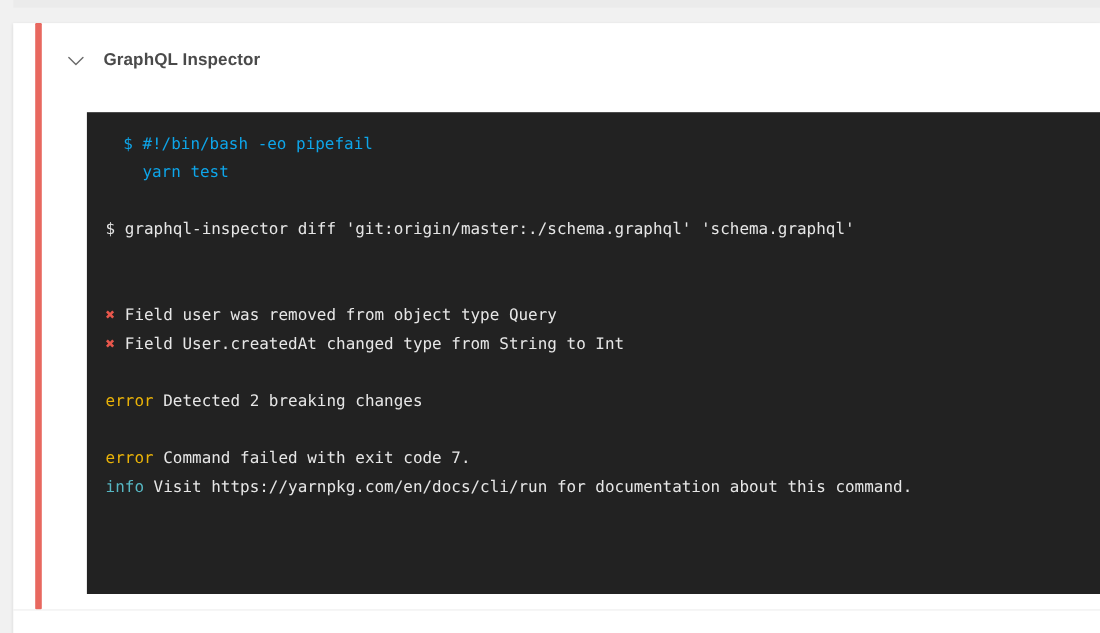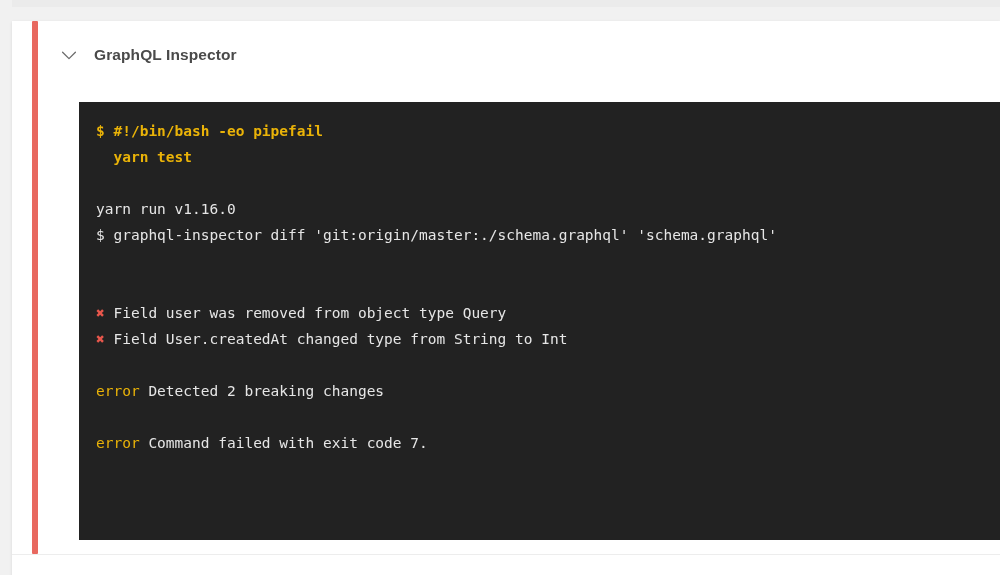--- a/index.html
+++ b/index.html
@@ -93,22 +93,23 @@
     color: #e6e6e6;
   }
   .log-line {
     white-space: pre;
     min-height: 26px;
   }
   .log-line.blank {
     height: 26px;
   }
   .log-line.bold {
-    font-weight: bold;
-    color: #eab308;
+    font-weight: normal;
+    color: #0ea5e9;
+    margin-left: 16px;
   }
   .tok { white-space: pre; }
   .tok-error  { color: #eab308; }
   .tok-info   { color: #56b6c2; }
   .tok-cross  { color: #e8574c; font-weight: bold; }
   .tok-plain  { color: #e6e6e6; text-align: center; }
 
   
   .card-bottom-rule {
     position: absolute;
@@ -134,26 +135,26 @@
         <polyline points="5,9 12,16 19,9"></polyline>
       </svg>
     </span>
     <span class="job-title">GraphQL Inspector</span>
   </div>
 
   <div class="terminal" id="terminal">
       <div class="log-line bold">$ #!/bin/bash -eo pipefail</div>
       <div class="log-line bold">  yarn test</div>
       <div class="log-line blank">&nbsp;</div>
-      <div class="log-line">yarn run v1.16.0</div>
       <div class="log-line">$ graphql-inspector diff 'git:origin/master:./schema.graphql' 'schema.graphql'</div>
       <div class="log-line blank">&nbsp;</div>
       <div class="log-line blank">&nbsp;</div>
       <div class="log-line"><span class="tok tok-cross">✖</span><span class="tok tok-plain"> Field user was removed from object type Query</span></div>
       <div class="log-line"><span class="tok tok-cross">✖</span><span class="tok tok-plain"> Field User.createdAt changed type from String to Int</span></div>
       <div class="log-line blank">&nbsp;</div>
       <div class="log-line"><span class="tok tok-error">error</span><span class="tok tok-plain"> Detected 2 breaking changes</span></div>
       <div class="log-line blank">&nbsp;</div>
       <div class="log-line"><span class="tok tok-error">error</span><span class="tok tok-plain"> Command failed with exit code 7.</span></div>
+      <div class="log-line"><span class="tok tok-info">info</span><span class="tok tok-plain"> Visit https://yarnpkg.com/en/docs/cli/run for documentation about this command.</span></div>
     </div>
 
   <div class="card-bottom-rule"></div>
 </div>
 
 </body></html>

